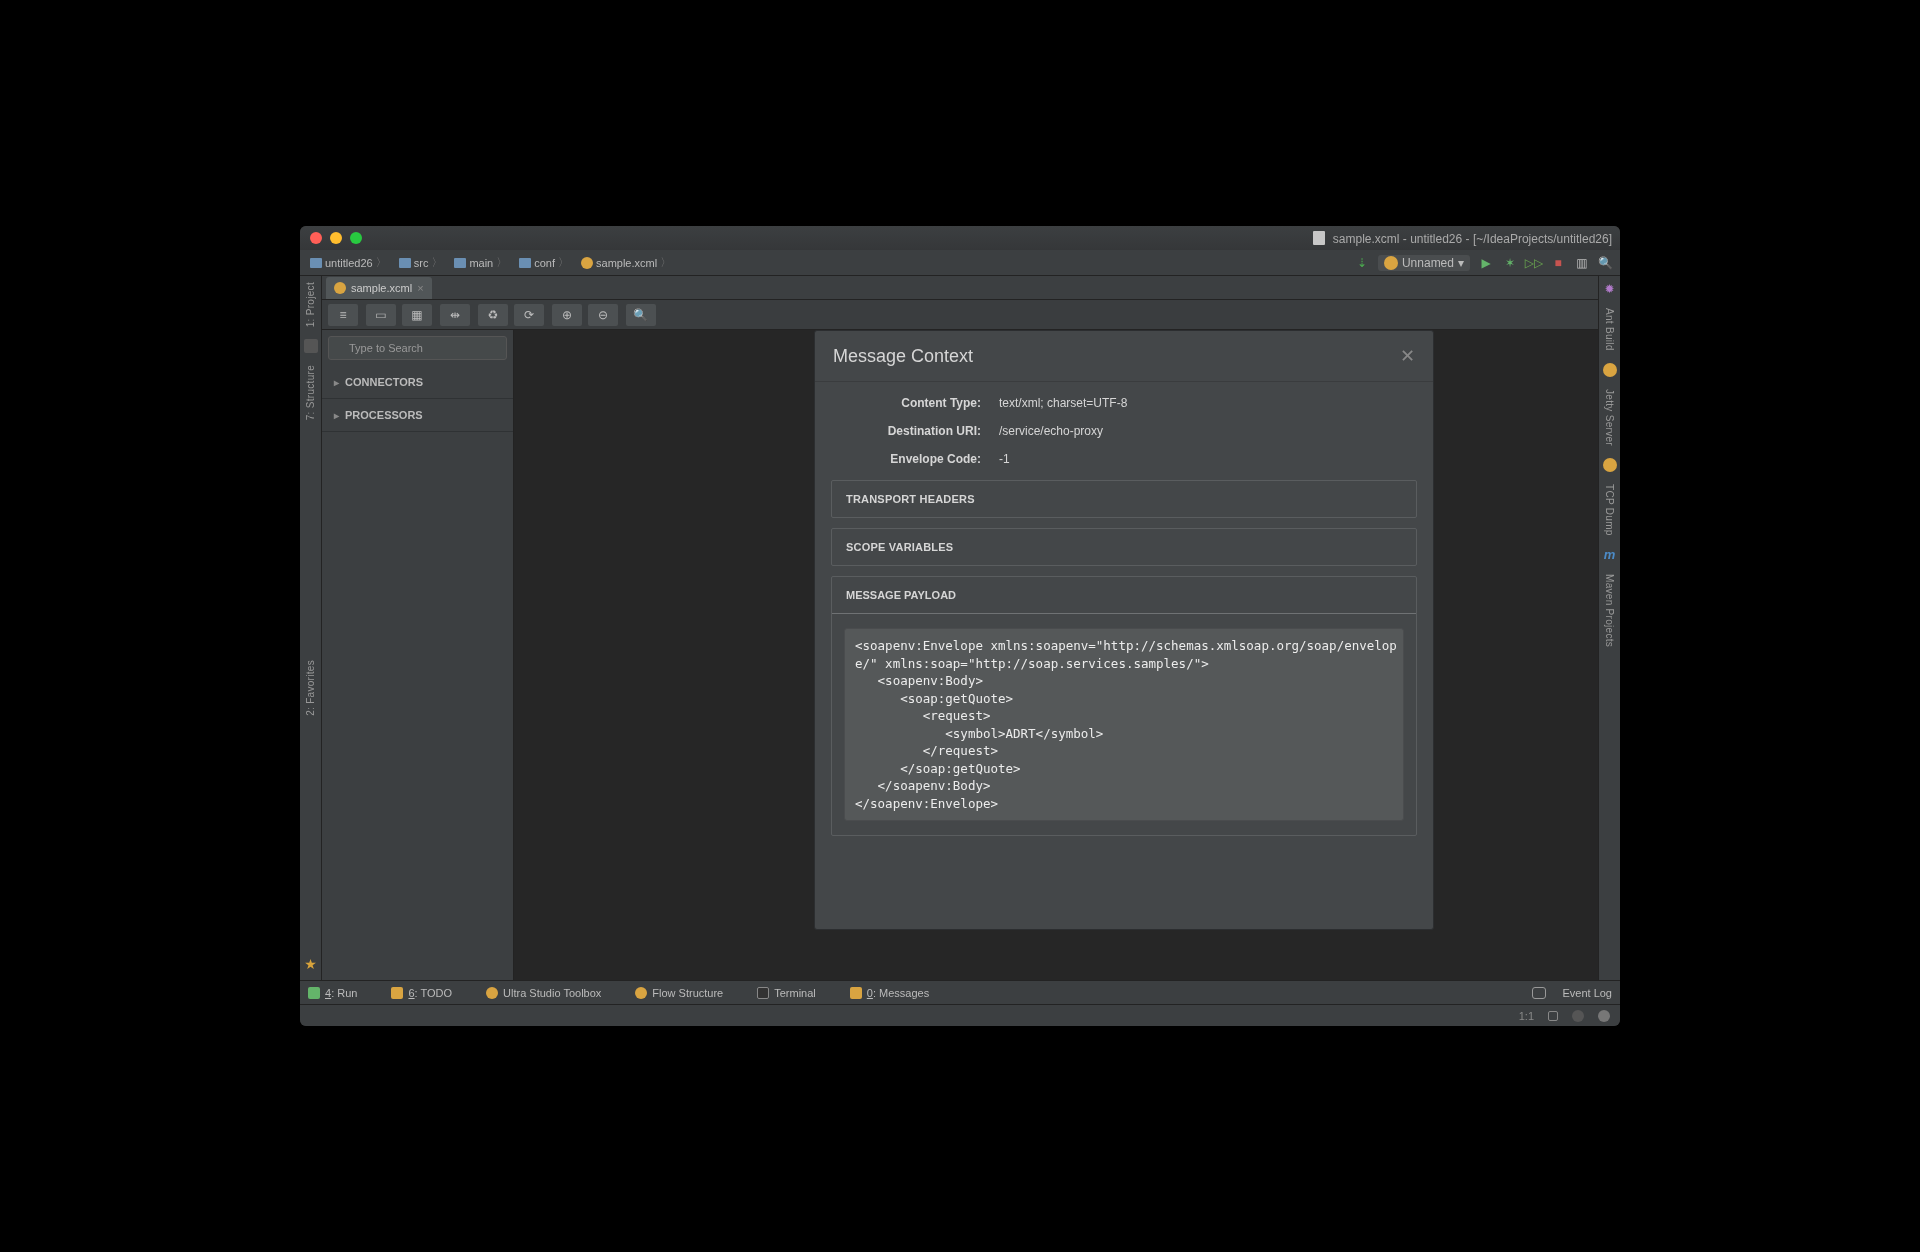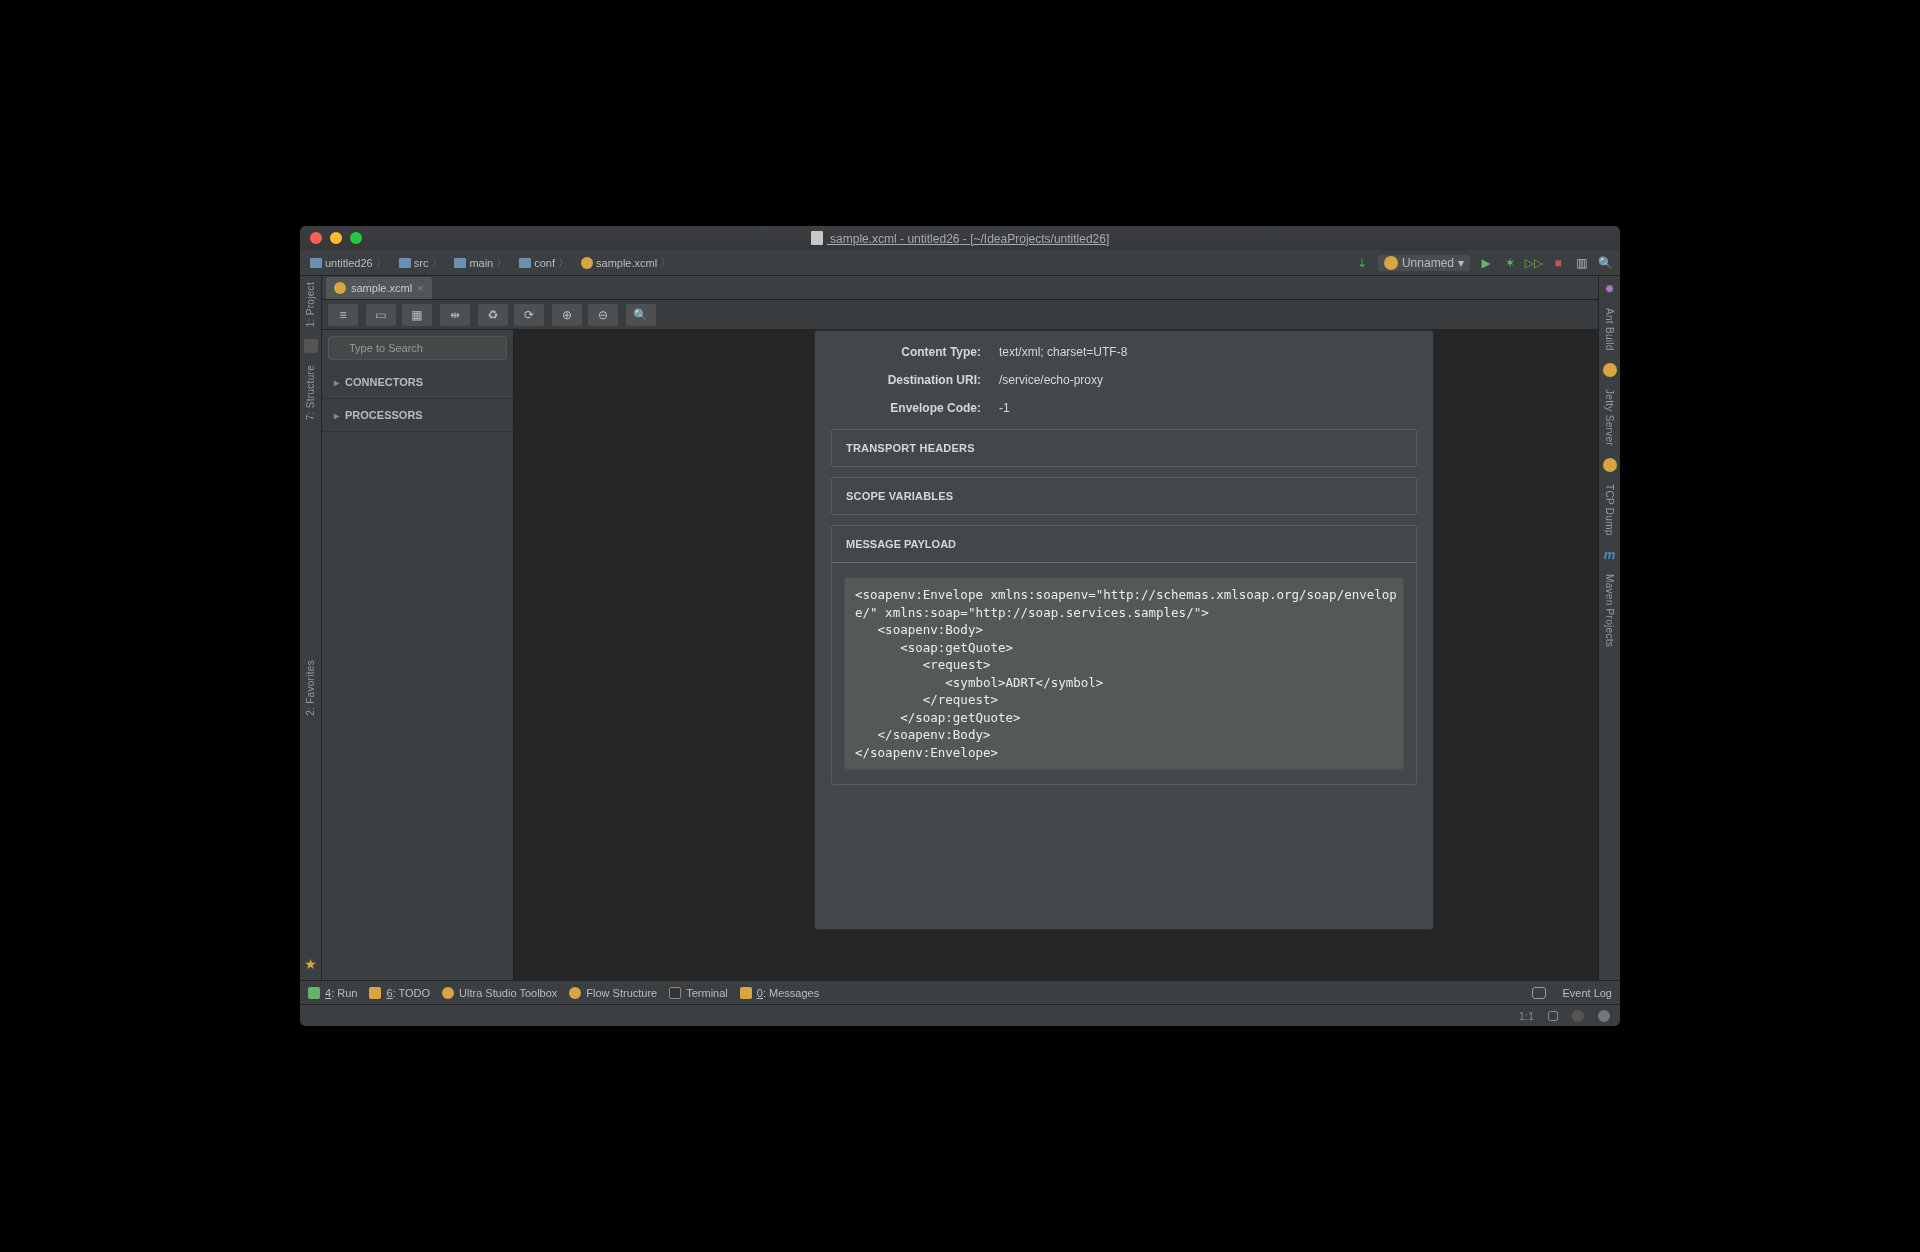--- a/index.html
+++ b/index.html
@@ -29,22 +29,22 @@
   height: 24px;
   background: linear-gradient(#3c3f41,#353739);
   display: flex;
   align-items: center;
   position: relative;
 }
 .traffic { display: flex; gap: 8px; margin-left: 10px; }
 .tl { width: 12px; height: 12px; border-radius: 50%; }
 .tl.r { background:#ff5f57; } .tl.y { background:#ffbd2e; } .tl.g { background:#28c940; }
 .title-text {
-  position: absolute; left: 0; right: 0; text-align: center;
-  color:#aaa; font-size:12px;text-decoration:underline;
+  position: absolute; left: 0; right: 8px; text-align: right;
+  color:#aaa; font-size:12px;
 }
 .file-ico { display:inline-block; width:12px; height:14px; background:#c7c7c7; border-radius:1px; margin-right:4px; vertical-align:-2px; }
 
 .navbar {
   height: 26px;
   background:#3c3f41;
   border-bottom:1px solid #232323;
   display:flex; align-items:center; justify-content:space-between;
   padding: 0 6px;
 }
@@ -109,21 +109,21 @@
 .codebox {
   background:#555859; border:1px solid #4a4c4e; border-radius:3px; padding:8px 10px;
   font-family: Menlo, Consolas, monospace; font-size:12.5px; color:#ececec; white-space:pre; line-height:1.4;
 }
 
 .bottom-tabs { height:22px; background:#3c3f41; border-top:1px solid #232323; display:flex; align-items:center; }
 .btab { padding:3px 12px; color:#bbb; font-size:11px; }
 .btab.active { background:#515658; }
 
 .status-bar { height:24px; background:#3c3f41; border-top:1px solid #232323; display:flex; align-items:center; justify-content:space-between; padding:0 8px; font-size:11px; color:#bbb;}
-.status-left { display:flex; gap:12px; align-items:center;}
+.status-left { display:flex; gap:34px; align-items:center;}
 .sitem { display:flex; align-items:center; gap:5px; }
 .sitem .ic { width:12px;height:12px; border-radius:2px;}
 .ic.run{background:#64b46a;} .ic.todo{background:#d9a441;} .ic.tool{background:#d9a441;border-radius:50%;} .ic.val{background:#d9a441;border-radius:50%;} .ic.term{background:#333;border:1px solid #888;} .ic.msg{background:#d9a441;}
 .status-right { display:flex; align-items:center; gap:16px;margin-left:28px; }
 .bubble-ico { width:14px;height:12px;border:1px solid #999;border-radius:3px; }
 
 .footer-bar { height:22px; background:#3c3f41; border-top:1px solid #232323; display:flex; justify-content:flex-end; align-items:center; padding:0 10px; color:#888; font-size:11px; gap:14px;}
 .lock { display:inline-block; width:10px; height:10px; border:1px solid #888; border-radius:2px;}
 .blob { width:12px;height:12px;border-radius:50%;background:#555;}
 </style>
@@ -235,20 +235,24 @@
             <span>CONNECTORS</span>
           </div>
           <div class="accordion">
             <span class="ar">▸</span>
             <span>PROCESSORS</span>
           </div>
         </div>
 
         <div class="canvas">
           <div class="dialog">
+            <div class="dialog-head">
+              <h1>Message Context</h1>
+              <div class="close">✕</div>
+            </div>
             <div class="dialog-body">
               <div class="kv">
                 <div class="k">Content Type:</div>
                 <div class="v">text/xml; charset=UTF-8</div>
               </div>
               <div class="kv">
                 <div class="k">Destination URI:</div>
                 <div class="v">/service/echo-proxy</div>
               </div>
               <div class="kv">

